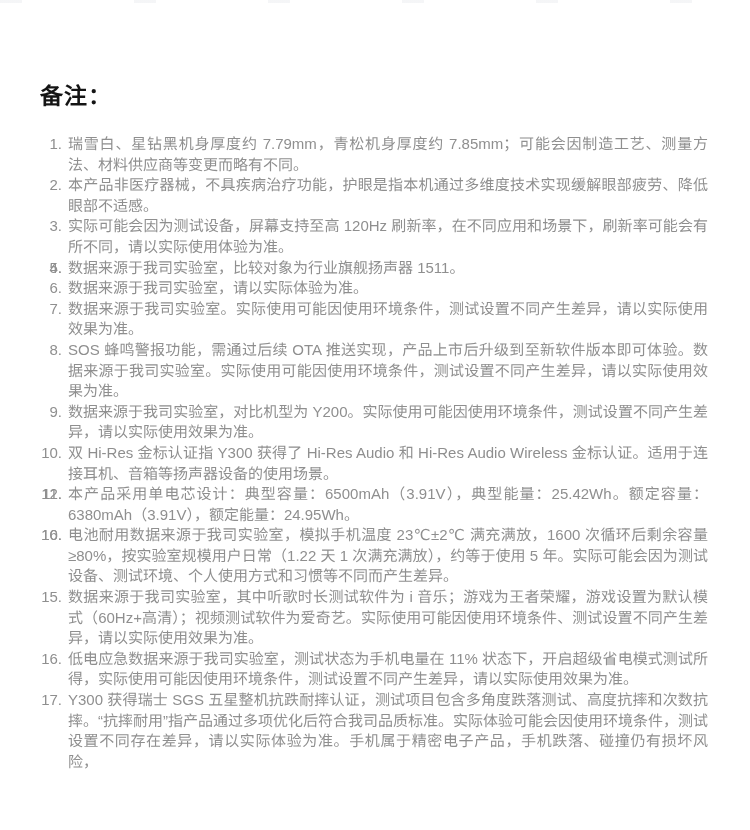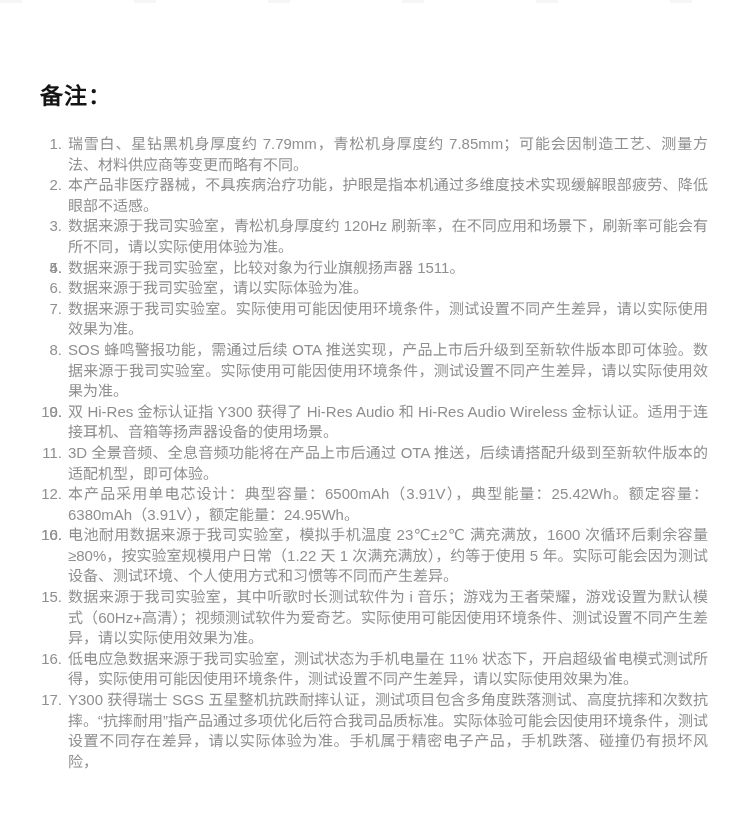--- a/index.html
+++ b/index.html
@@ -74,21 +74,21 @@
   <ol class="notes-list">
     <li class="note">
       <span class="num">1.</span><span class="txt">瑞雪白、星钻黑机身厚度约 7.79mm，青松机身厚度约 7.85mm；可能会因制造工艺、测量方法、材料供应商等变更而略有不同。</span>
     </li>
 
     <li class="note">
       <span class="num">2.</span><span class="txt">本产品非医疗器械，不具疾病治疗功能，护眼是指本机通过多维度技术实现缓解眼部疲劳、降低眼部不适感。</span>
     </li>
 
     <li class="note">
-      <span class="num">3.</span><span class="txt">数据来源于我司实验室，青松机身厚度约 120Hz 刷新率，在不同应用和场景下，刷新率可能会有所不同，请以实际使用体验为准。</span>
+      <span class="num">3.</span><span class="txt">实际可能会因为测试设备，屏幕支持至高 120Hz 刷新率，在不同应用和场景下，刷新率可能会有所不同，请以实际使用体验为准。</span>
     </li>
 
     <li class="note">
       <span class="num">4.</span>
     </li>
 
     <li class="note">
       <span class="num">5.</span><span class="txt">数据来源于我司实验室，比较对象为行业旗舰扬声器 1511。</span>
     </li>
 
@@ -98,29 +98,29 @@
 
     <li class="note">
       <span class="num">7.</span><span class="txt">数据来源于我司实验室。实际使用可能因使用环境条件，测试设置不同产生差异，请以实际使用效果为准。</span>
     </li>
 
     <li class="note">
       <span class="num">8.</span><span class="txt">SOS 蜂鸣警报功能，需通过后续 OTA 推送实现，产品上市后升级到至新软件版本即可体验。数据来源于我司实验室。实际使用可能因使用环境条件，测试设置不同产生差异，请以实际使用效果为准。</span>
     </li>
 
     <li class="note">
-      <span class="num">9.</span>
+      <span class="num">9.</span><span class="txt">数据来源于我司实验室，对比机型为 Y200。实际使用可能因使用环境条件，测试设置不同产生差异，请以实际使用效果为准。</span>
     </li>
 
     <li class="note">
       <span class="num">10.</span><span class="txt">双 Hi-Res 金标认证指 Y300 获得了 Hi-Res Audio 和 Hi-Res Audio Wireless 金标认证。适用于连接耳机、音箱等扬声器设备的使用场景。</span>
     </li>
 
     <li class="note">
-      <span class="num">11.</span><span class="txt">3D 全景音频、全息音频功能将在产品上市后通过 OTA 推送，后续请搭配升级到至新软件版本的适配机型，即可体验。</span>
+      <span class="num">11.</span>
     </li>
 
     <li class="note">
       <span class="num">12.</span><span class="txt">本产品采用单电芯设计：典型容量：6500mAh（3.91V），典型能量：25.42Wh。额定容量：6380mAh（3.91V），额定能量：24.95Wh。</span>
     </li>
 
     <li class="note">
       <span class="num">10.</span>
     </li>
 

